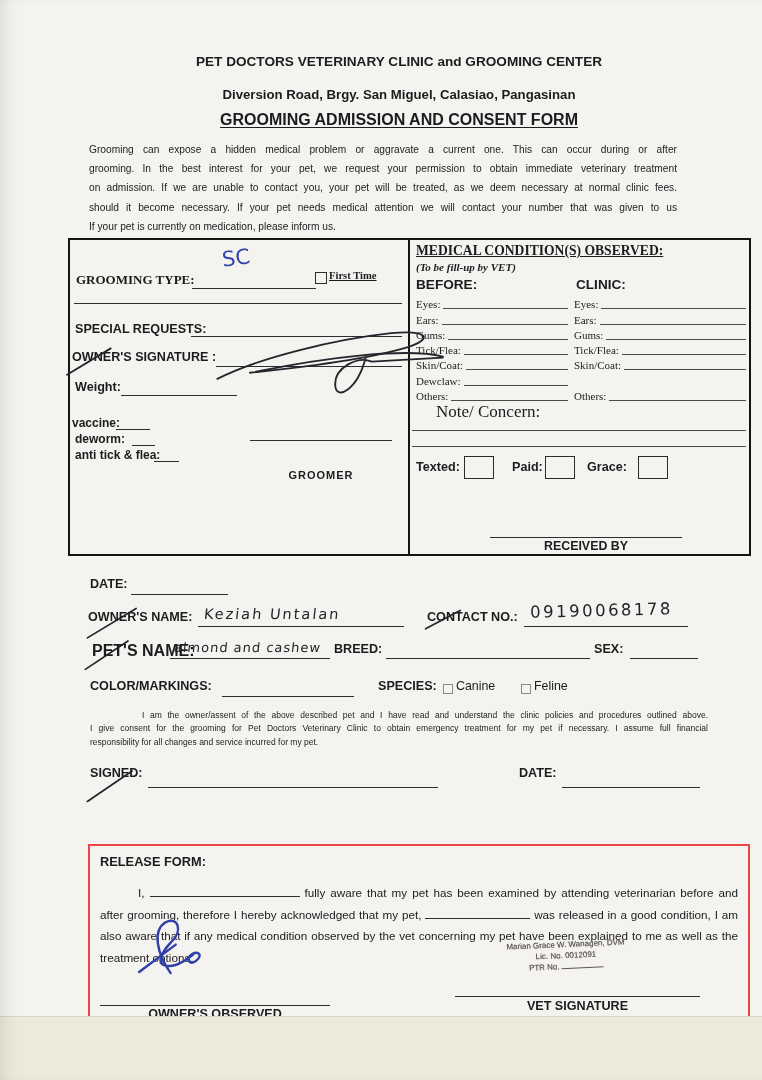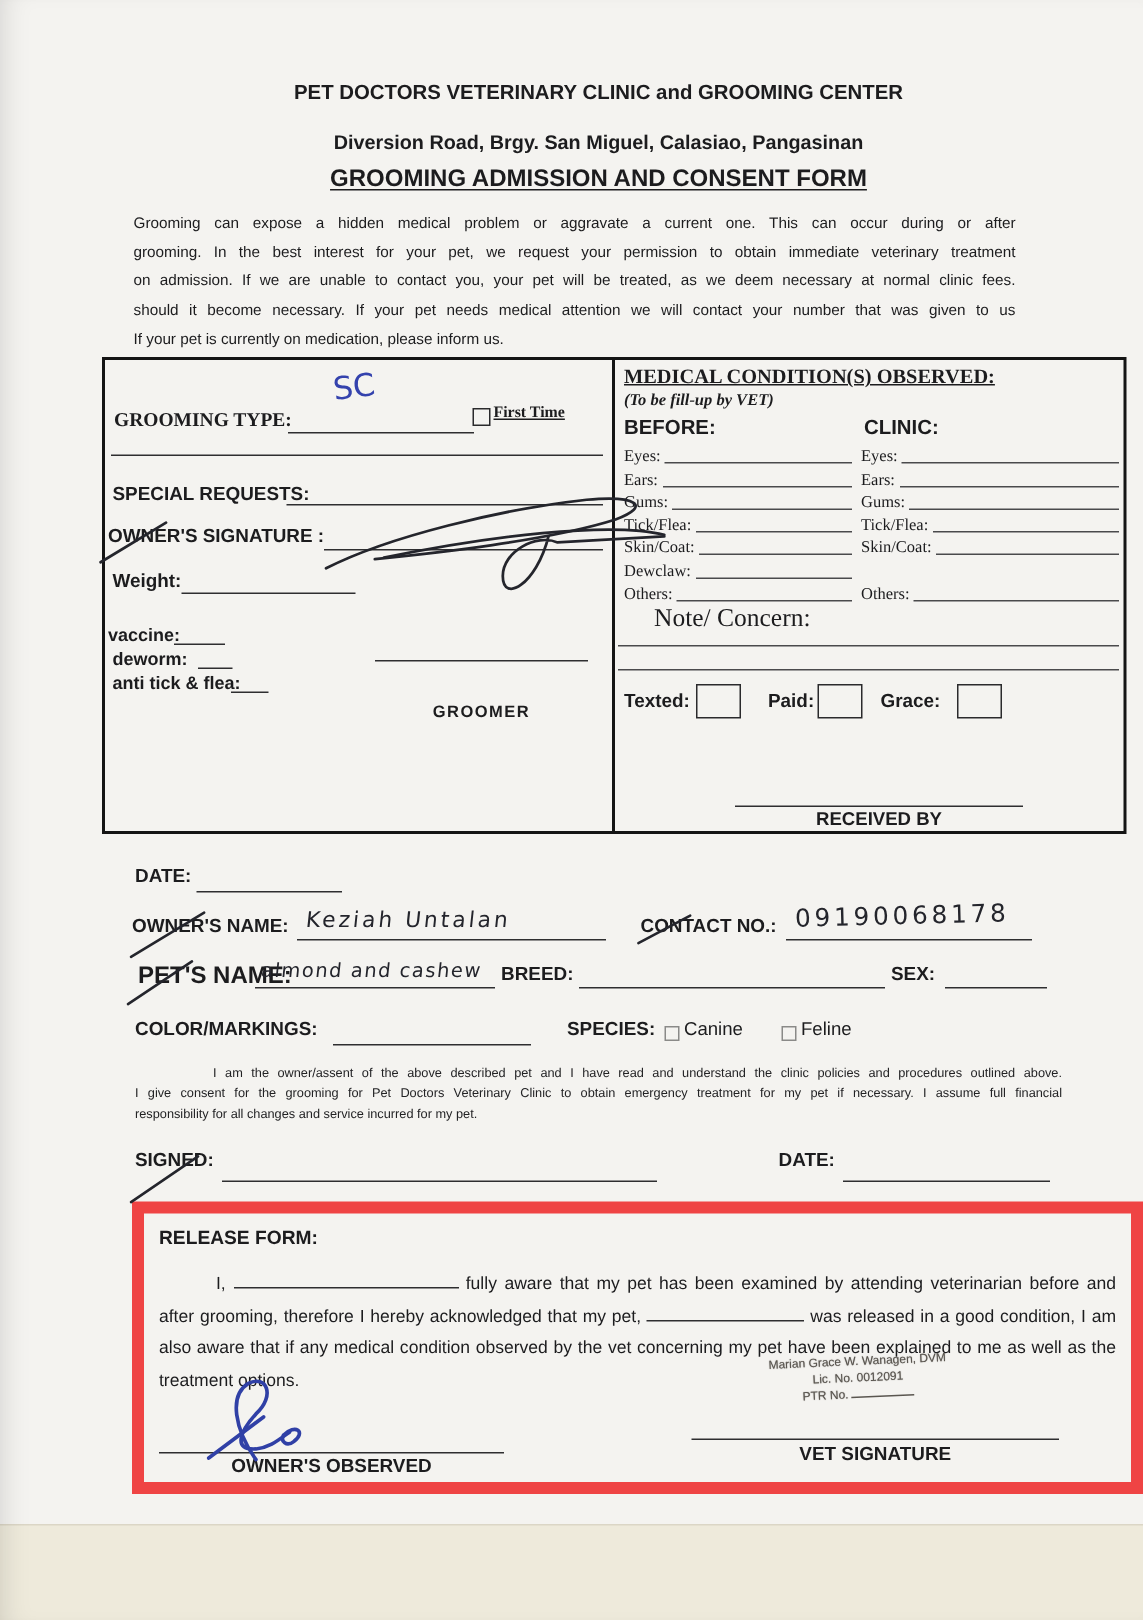--- a/index.html
+++ b/index.html
@@ -20,21 +20,21 @@
   .blackink{color:#24252c;}
   .jline{text-align:justify;text-align-last:justify;}
   
   #bigbox{position:absolute;left:68px;top:238px;width:679px;height:314px;border:2.6px solid #141414;}
   #bigbox .vdiv{position:absolute;left:338px;top:0;bottom:0;border-left:2.2px solid #141414;}
   .mrow{display:flex;align-items:flex-end;height:15.3px;font-family:"Liberation Serif",serif;
         font-size:11px;line-height:14px;text-align:center;}
   .mrow .mlabel{white-space:nowrap;padding-right:3px;}
   .mrow .mline{flex:1;border-bottom:1px solid #4a4a4c;margin-bottom:2px;}
   .blank{display:inline-block;border-bottom:1.2px solid #2e2e30;height:13px;vertical-align:baseline;}
-  #releasebox{position:absolute;left:88px;top:801px;width:658px;height:179px;border:8px solid #ef4444;}
+  #releasebox{position:absolute;left:88px;top:844px;width:658px;height:179px;border:2px solid #ef4444;}
   #stamp{position:absolute;left:388px;top:94px;width:176px;text-align:center;font-size:8px;
          line-height:10.5px;color:#5a5650;transform:rotate(-2.5deg);text-shadow:0 0 .7px rgba(90,86,80,.7);}
   .ink{position:absolute;inset:0;z-index:6;pointer-events:none;}
   #bottomstrip{position:absolute;left:0;top:1016px;width:762px;height:64px;background:#eeeadb;
          border-top:1px solid #dbd6c6;}
 </style>
 </head>
 <body>
 
 <div id="canvas">

